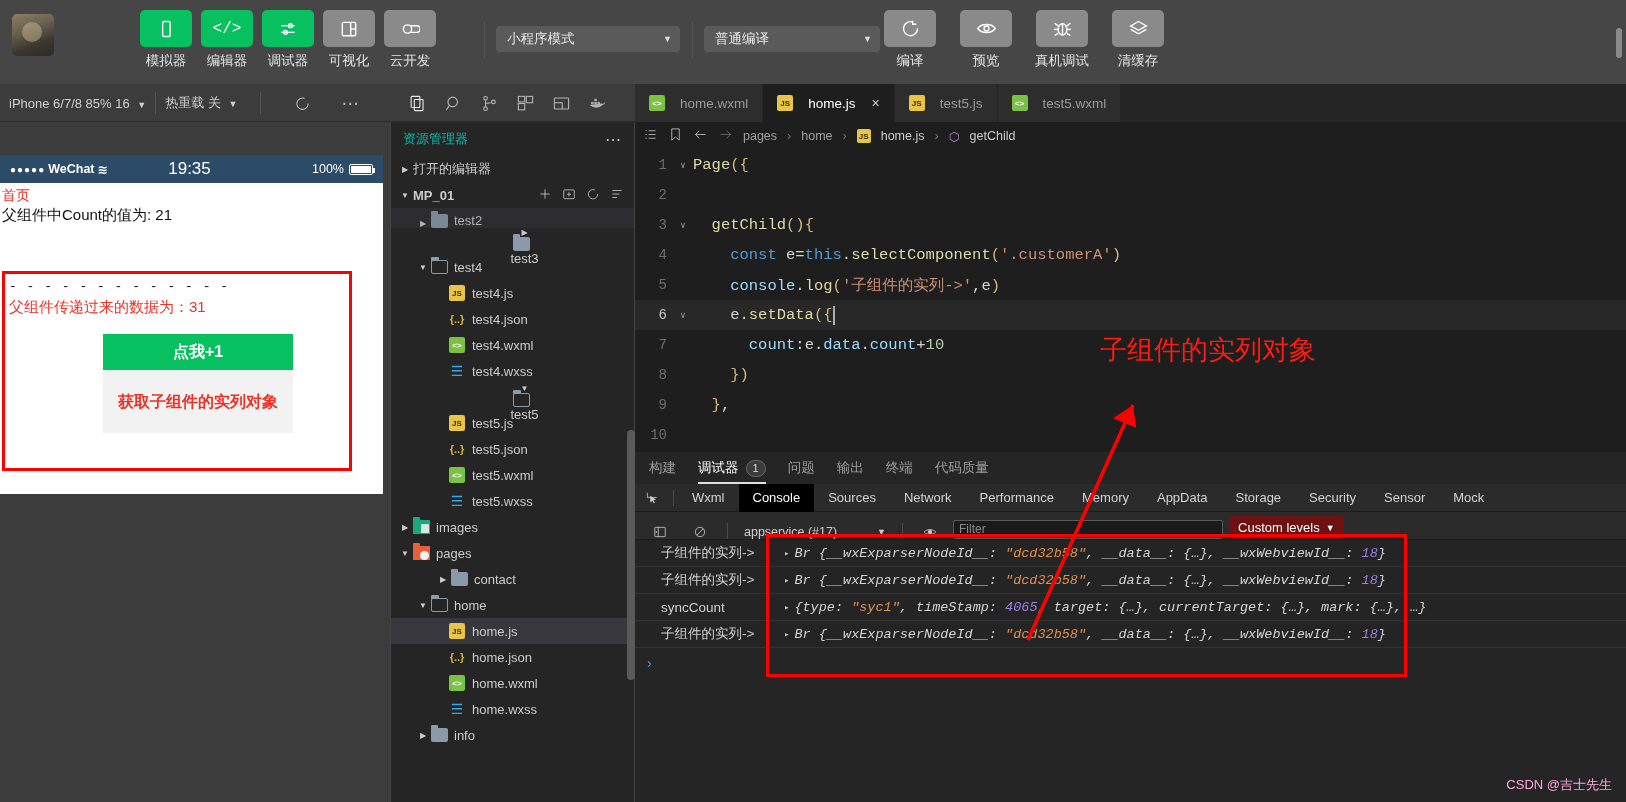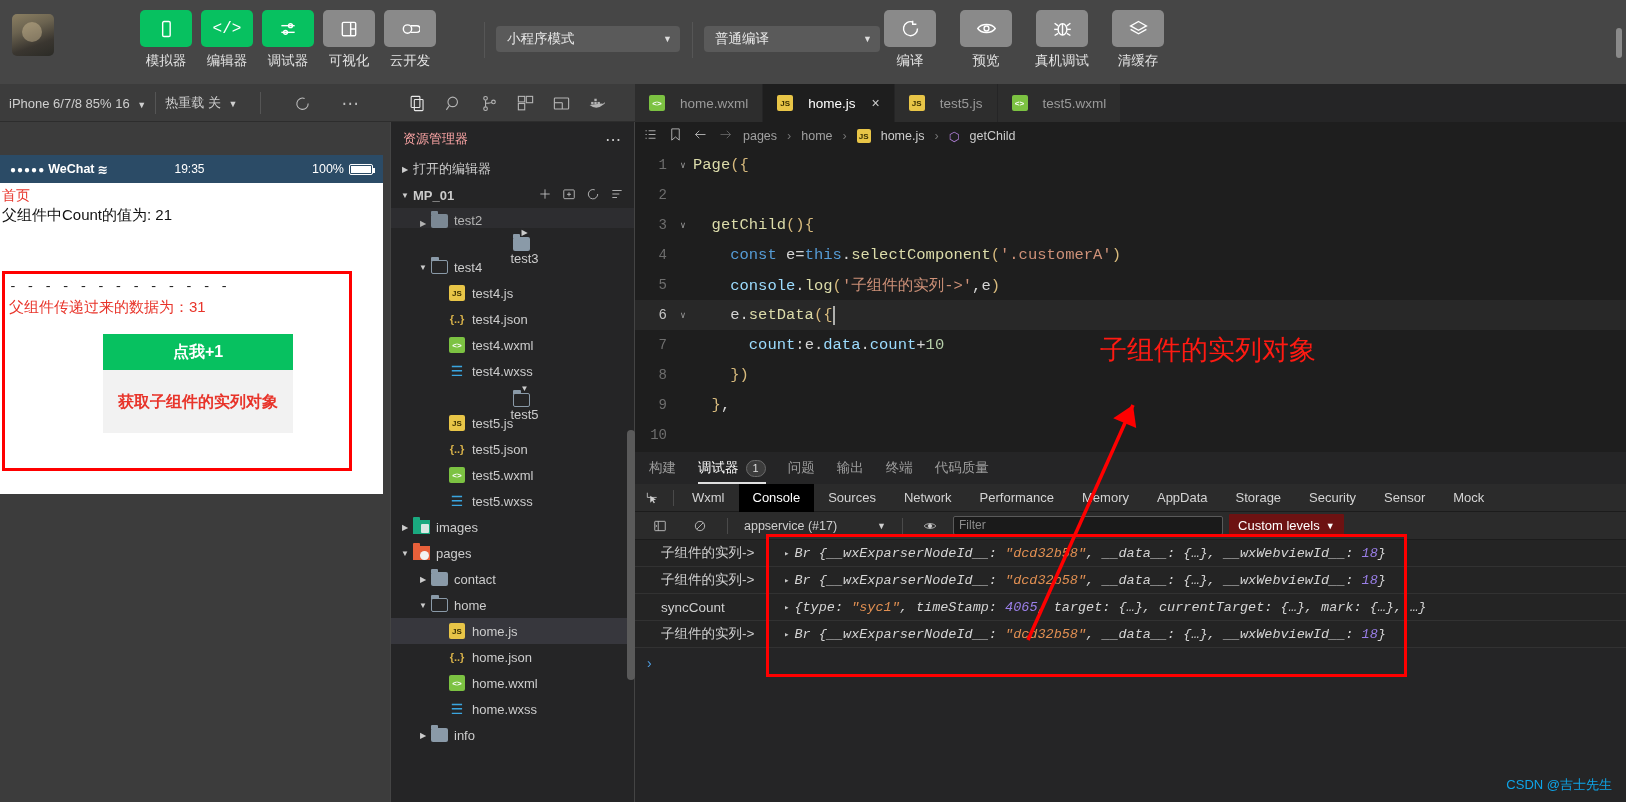--- a/index.html
+++ b/index.html
@@ -52,21 +52,21 @@
   .actbtn svg { width:19px; height:19px; stroke:#b4b4b4; fill:none; stroke-width:1.4; }
   .actbtn.active svg { stroke:#e8e8e8; }
 
   
   .sim { position:absolute; left:0; top:122px; width:390px; height:680px; background:#3c3c3c; }
   .phone { position:absolute; left:0; top:33px; width:383px; height:339px; background:#fff; overflow:hidden; }
   .statusbar { height:28px; background:#2b4b66; display:flex; align-items:center; color:#fff;
      font-size:12.5px; padding:0 10px; }
   .statusbar .sL { display:flex; align-items:center; gap:3px; font-weight:600; }
   .statusbar .dotsrow { letter-spacing:1px; font-size:10px; }
-  .statusbar .sC { position:absolute; left:0; right:4px; text-align:center; font-size:12px; }
+  .statusbar .sC { position:absolute; left:0; right:4px; text-align:center; font-size:17px; }
   .statusbar .sR { margin-left:auto; display:flex; align-items:center; gap:5px; z-index:2; }
   .batt { width:24px; height:11px; border:1px solid #fff; border-radius:2px; position:relative; }
   .batt:before{content:"";position:absolute;left:1px;top:1px;bottom:1px;right:1px;background:#fff;}
   .batt:after{content:"";position:absolute;right:-3px;top:3px;width:2px;height:5px;background:#fff;}
   .navbar { height:38px; background:#2b4b66; position:relative; display:flex; align-items:center;
      justify-content:center; }
   .navtitle { color:#fff; font-size:14.5px; }
   .capsule { position:absolute; right:8px; top:6px; width:78px; height:26px; border-radius:13px;
      border:1px solid #5d7a92; background:#2b4b66; display:flex; align-items:center; }
   .capsule .cdots { flex:1; text-align:center; color:#fff; font-size:12px; letter-spacing:1.5px; }
@@ -84,21 +84,21 @@
   .btn-green { position:absolute; left:98px; top:60px; width:190px; height:36px; background:#07c160;
      color:#fff; font-size:16px; font-weight:bold; display:flex; align-items:center; justify-content:center;
      cursor:pointer; }
   .btn-grey { position:absolute; left:98px; top:96px; width:190px; height:63px; background:#f2f2f2;
      color:#e8342a; font-size:16px; font-weight:bold; display:flex; align-items:center;
      justify-content:center; text-align:center; line-height:1.35; cursor:pointer; }
 
   
   .explorer { position:absolute; left:391px; top:122px; width:243px; height:680px; background:#252526; }
   .exphdr { height:34px; display:flex; align-items:center; padding:0 12px; }
-  .exphdr .t { font-size:13px; color:#fca5a5; }
+  .exphdr .t { font-size:13px; color:#14b8a6; }
   .exphdr .m { margin-left:auto; color:#ccc; font-size:16px; letter-spacing:1px; cursor:pointer; }
   .exprow { height:26px; display:flex; align-items:center; font-size:13px; color:#ccc; cursor:pointer;
      padding-left:6px; }
   .arw { width:16px; font-size:8px; color:#ccc; display:flex; align-items:center; justify-content:center; }
   .arw.r:before { content:"\25B6"; }
   .arw.d:before { content:"\25BC"; }
   .arw.none:before{ content:""; }
   .exprow.rootrow { font-weight:bold; font-size:13px; }
   .rootacts { margin-left:auto; display:flex; align-items:center; gap:10px; padding-right:10px; }
   .rootacts svg { width:14px; height:14px; stroke:#ccc; fill:none; stroke-width:1.4; }
@@ -160,42 +160,42 @@
   .dtab.active { color:#fff; box-shadow:inset 0 -2px 0 #e0e0e0; }
   .badge { background:#3c3c3c; border:1px solid #6a6a6a; border-radius:9px; padding:0 6px;
      font-size:11px; color:#ddd; line-height:15px; }
   .devtabs { height:28px; background:#2b2b2b; display:flex; align-items:center;
      font-size:13px; color:#d4d4d4; border-bottom:1px solid #1c1c1c; }
   .devtab { padding:0 14px; line-height:28px; height:28px; cursor:pointer; white-space:nowrap; }
   .devtab.active { background:#000; color:#fff; }
   .inspbtn { width:34px; display:flex; align-items:center; justify-content:center; cursor:pointer; }
   .inspbtn svg { width:14px; height:14px; stroke:#cfcfcf; fill:none; stroke-width:1.4; }
   .devsep { width:1px; height:16px; background:#4a4a4a; margin:0 4px; }
-  .conbar { height:28px; background:#2b2b2b; display:flex; align-items:center; gap:6px; padding:0 8px;
+  .conbar { height:28px; background:#2b2b2b; display:flex; align-items:flex-end; gap:6px; padding:0 8px;
      font-size:12.5px; color:#cfcfcf; border-bottom:1px solid #1c1c1c; }
   .conbar svg { width:14px; height:14px; stroke:#cfcfcf; fill:none; stroke-width:1.4; }
   .ctxsel { display:flex; align-items:center; gap:40px; padding:0 6px; cursor:pointer; }
   .ctxsel .cv { font-size:9px; }
   .filter { width:270px; height:19px; background:#1a1a1a; border:1px solid #5a5a5a; border-radius:2px;
      color:#8c8c8c; font-size:12px; padding:0 5px; line-height:17px; }
   .levels { background:#6d1212; color:#fff; font-size:13px; padding:4px 9px; border-radius:1px;
      display:flex; align-items:center; gap:6px; cursor:pointer; }
   .conlist { background:#242424; font-family:"Liberation Mono","DejaVu Sans Mono",monospace; }
   .conrow { height:27px; display:flex; align-items:center; border-bottom:1px solid #323232;
      font-size:13.5px; padding-left:26px; white-space:nowrap; overflow:hidden; }
   .ctag { color:#d0d0d0; font-family:"Liberation Sans",sans-serif; font-size:13.5px; min-width:118px; }
   .carrow { color:#c8c8c8; font-size:9px; margin:0 5px; }
   .cobj { color:#d4d4d4; font-style:italic; }
   .cstr { color:#e08f52; font-style:italic; }
   .cnum { color:#9a7fe8; font-style:italic; }
   .prompt { height:30px; display:flex; align-items:center; padding-left:12px; color:#4f9de0; font-size:14px; }
 
   .redrect { position:absolute; border:3px solid #ff0000; pointer-events:none; }
   .arrowsvg { position:absolute; left:0; top:0; width:1626px; height:802px; pointer-events:none; }
-  .watermark { position:absolute; right:14px; bottom:8px; font-size:13px; color:#0ea5e9; }
+  .watermark { position:absolute; right:14px; bottom:8px; font-size:13px; color:#f9a8d4; }
   .scrollv { position:absolute; width:8px; background:#5a5a5a; border-radius:4px; }
 </style>
 </head>
 <body>
 
 <div class="app">
 
   <div class="toolbar">
     <div class="avatar"></div>
 
@@ -501,21 +501,21 @@
         <div class="exprow" style="padding-left: 6px;">
           <span class="arw r"></span>
           <span class="fold img"></span>
           <span>images</span>
         </div>
         <div class="exprow" style="padding-left: 6px;">
           <span class="arw d"></span>
           <span class="fold pg"></span>
           <span>pages</span>
         </div>
-        <div class="exprow" style="padding-left: 24px;">
+        <div class="exprow" style="padding-left: 36px; margin-left: 8px;">
           <span class="arw r"></span>
           <span class="fold closed"></span>
           <span>contact</span>
         </div>
         <div class="exprow" style="padding-left: 24px;">
           <span class="arw d"></span>
           <span class="fold open"></span>
           <span>home</span>
         </div>
         <div class="exprow selected" style="padding-left: 42px;">

